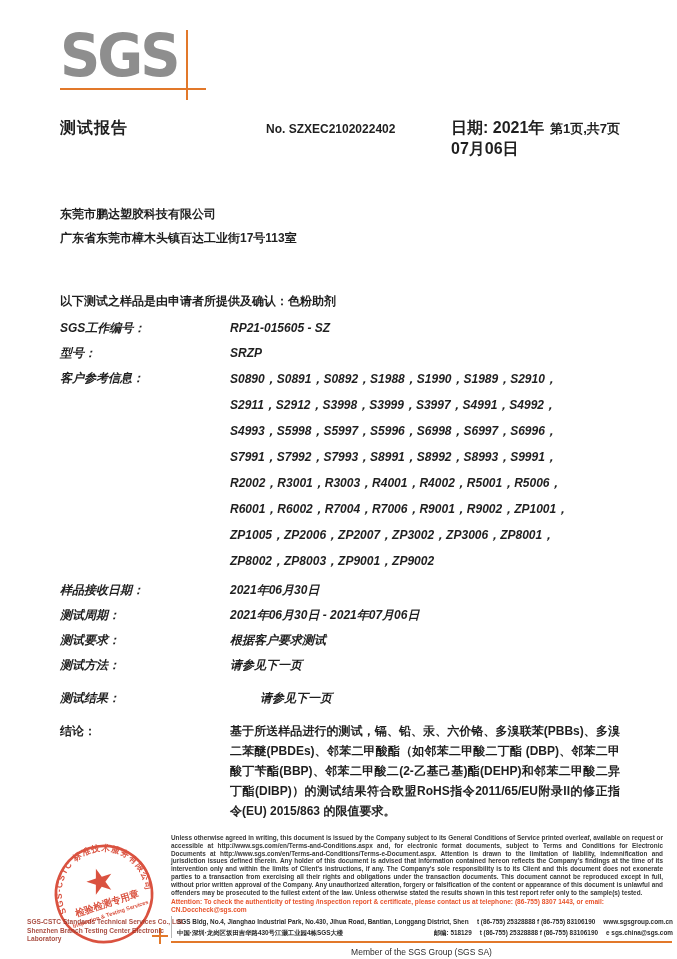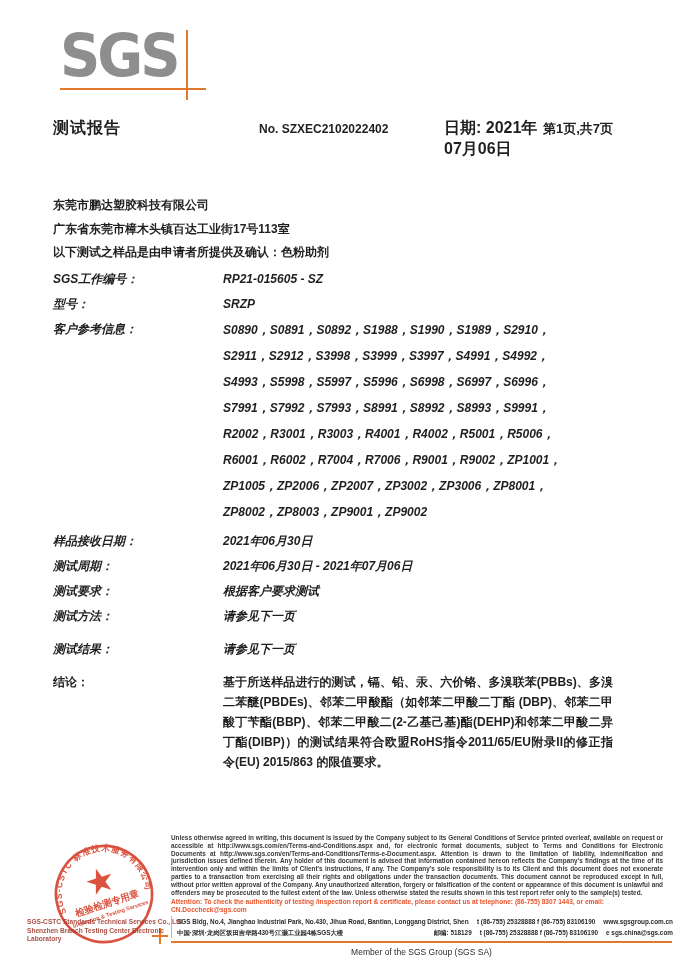--- a/index.html
+++ b/index.html
@@ -7,34 +7,34 @@
     position:relative;width:677px;height:959px;margin:0 auto;background:#ffffff;
     font-family:"Liberation Sans",sans-serif;color:#1f1f1f;overflow:hidden;
   }
   
   .logo-wrap{position:absolute;left:60px;top:26px;width:160px;height:80px;}
   .logo-text{font-size:56px;font-weight:800;letter-spacing:-3px;color:#8e8e8e;
     line-height:60px;font-family:"DejaVu Sans",sans-serif;transform:scaleY(1.05);}
   .logo-hline{position:absolute;left:60px;top:88px;width:146px;height:2px;background:#e2782a;}
   .logo-vline{position:absolute;left:186px;top:30px;width:2px;height:70px;background:#e2782a;}
   
-  .doc-body{position:absolute;left:53px;top:118px;width:560px;font-size:12px;font-weight:600;}
+  .doc-body{position:absolute;left:60px;top:118px;width:560px;font-size:12px;font-weight:600;}
   .title-row{display:flex;align-items:baseline;}
   .doc-title{width:170px;font-size:16px;font-weight:700;letter-spacing:1px;}
   .report-no{width:185px;font-size:12px;padding-left:36px;}
   .report-date{flex:1;font-size:16px;}
   .report-page{font-size:13px;}
-  .company{margin-top:33px;line-height:24px;}
-  .intro{line-height:22px;}
+  .company{margin-top:42px;line-height:24px;}
+  .intro{margin-top:40px;line-height:22px;}
   .row{display:flex;line-height:25px;font-style:italic;}
   .row .lbl{width:170px;}
   .row .val{flex:1;}
   .ref-lines div{line-height:26px;}
   .gap-s{margin-top:4px;}
-  .gap-m{margin-top:8px;}
+  .gap-m{margin-top:8px;gap:30px;}
   .conclusion{display:flex;margin-top:10px;}
   .conclusion .lbl{width:170px;line-height:20px;}
   .conclusion .val{flex:1;line-height:20px;text-align:justify;}
   
   .footer{position:absolute;left:0;top:834px;width:677px;}
   .disclaimer{margin-left:171px;width:492px;font-size:6.4px;line-height:1.22;
     color:#3a3a3a;text-align:justify;font-weight:600;}
   .attention{margin-left:171px;width:492px;font-size:6.6px;line-height:1.25;
     color:#e8542c;font-weight:700;margin-top:1px;}
   .addresses{margin-left:171px;width:496px;border-left:1px solid #b5b5b5;

